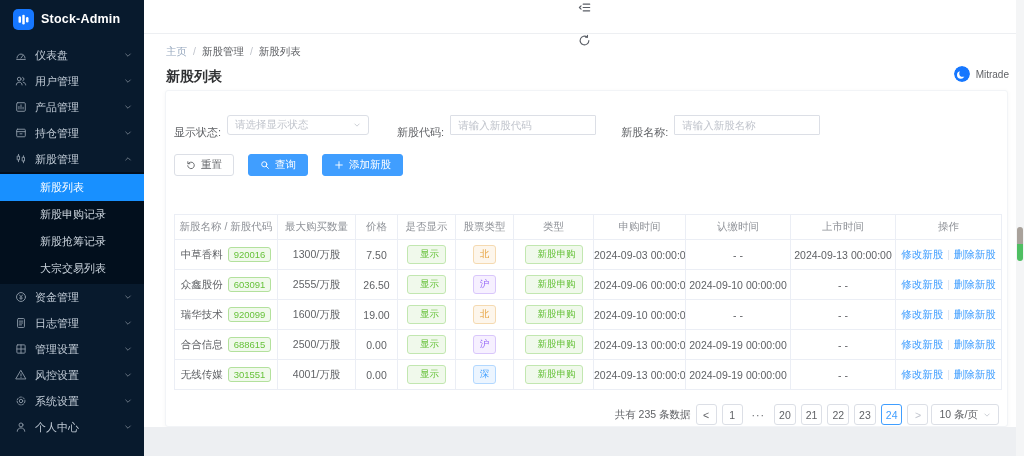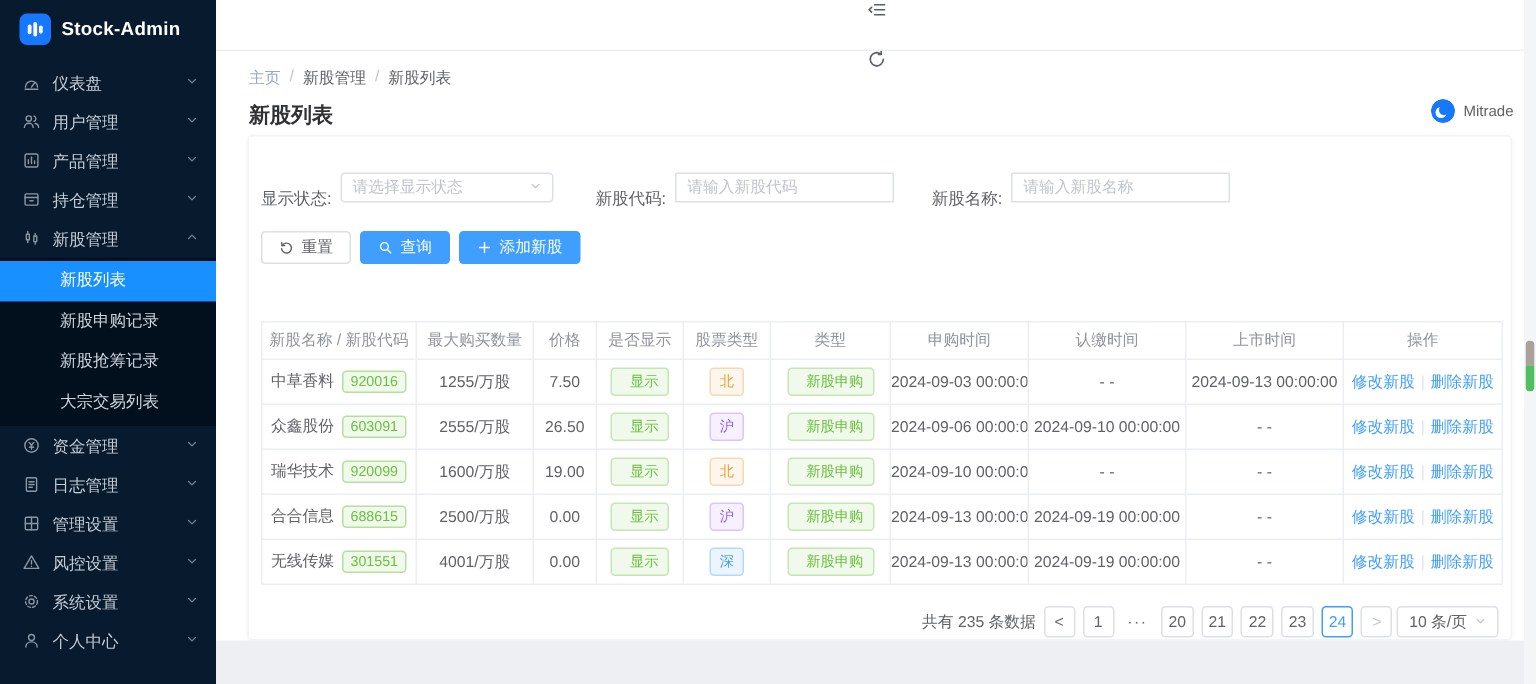--- a/index.html
+++ b/index.html
@@ -50,21 +50,21 @@
   .f-select { width:142px; height:20px; border:1px solid #dcdfe6; border-radius:3px; background:#fff;
               display:flex; align-items:center; padding:0 7px; cursor:pointer; }
   .f-select .ph { flex:1; color:#c0c4cc; font-size:10.5px; }
   .f-select .chev { color:#c0c4cc; }
   .f-input { width:146px; height:20px; border:1px solid #dcdfe6; border-radius:1px; padding:0 7px;
              font-size:10.5px; color:#606266; font-family:inherit; outline:none; }
   .f-input::placeholder { color:#c0c4cc; }
   .gap1 { margin-left:28px; } .gap2 { margin-left:25px; }
 
   
-  .actions { display:flex; gap:6px; margin:14px 0 0 8px; }
+  .actions { display:flex; gap:14px; margin:14px 0 0 8px; }
   .btn { height:22px; border-radius:3px; padding:0 11px; display:inline-flex; align-items:center; gap:5px;
          font-size:10.5px; cursor:pointer; font-family:inherit; }
   .btn svg { width:10px; height:10px; }
   .btn svg * { stroke:currentColor; stroke-width:1.3; fill:none; stroke-linecap:round; stroke-linejoin:round; }
   .btn-plain { background:#fff; border:1px solid #dcdfe6; color:#606266; }
   .btn-primary { background:#409eff; border:1px solid #409eff; color:#fff; }
 
   
   table { border-collapse:collapse; margin:38px 8px 0 8px; width:827px; table-layout:fixed; font-size:10.5px; }
   th, td { border:1px solid #ebeef5; text-align:center; overflow:hidden; white-space:nowrap; }
@@ -361,21 +361,21 @@
               <th style="width: 80px;">类型</th>
               <th style="width: 92px;">申购时间</th>
               <th style="width: 105px;">认缴时间</th>
               <th style="width: 105px;">上市时间</th>
               <th style="width: 106px;">操作</th>
             </tr>
           </thead>
         <tbody>
             <tr>
               <td><span>中草香料</span><span class="code-badge">920016</span></td>
-              <td>1255/万股</td>
+              <td>1300/万股</td>
               <td>7.50</td>
               <td><span class="tag tag-green">显示</span></td>
               <td><span class="tag tag-orange">北</span></td>
               <td><span class="tag tag-green">新股申购</span></td>
               <td>2024-09-03 00:00:00</td>
               <td>- -</td>
               <td>2024-09-13 00:00:00</td>
               <td><span class="op-link">修改新股</span><span class="op-sep">|</span><span class="op-link">删除新股</span></td>
             </tr>
             <tr>

